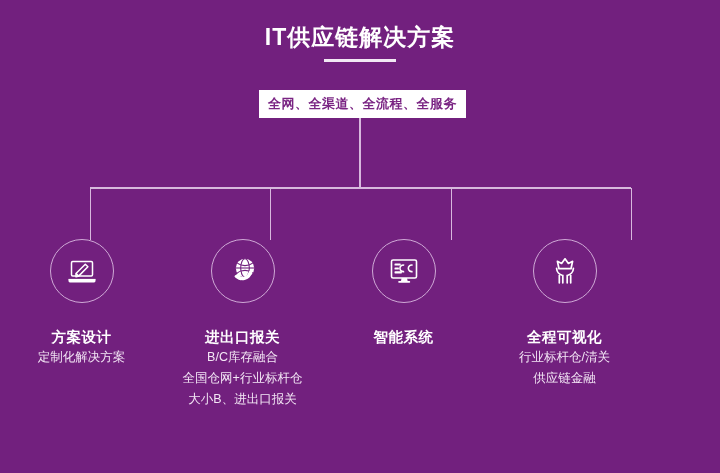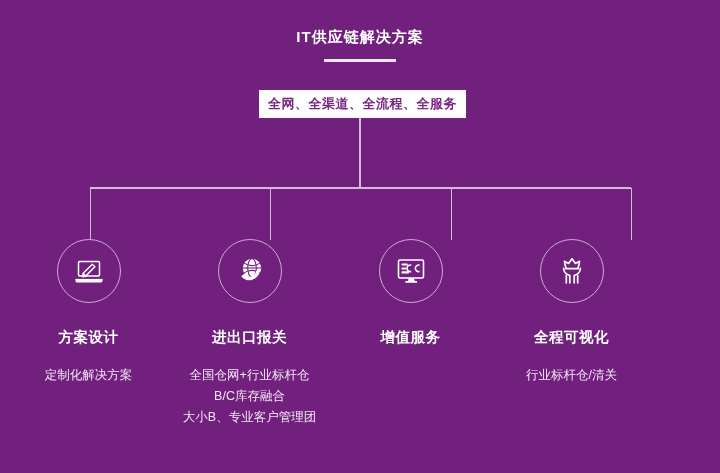--- a/index.html
+++ b/index.html
@@ -22,21 +22,21 @@
     background: #72207E;
   }
 
   
   .title {
     position: absolute;
     left: 0;
     top: 22px;
     width: 720px;
     text-align: center;
-    font-size: 15px;
+    font-size: 23px;
     font-weight: bold;
     letter-spacing: 1px;
     color: #ffffff;
     line-height: 30px;
   }
   .title-rule {
     position: absolute;
     left: 324px;
     top: 59px;
     width: 72px;
@@ -88,21 +88,21 @@
     height: 52px;
   }
   .conn-drop.d1 { left: 89.5px; }
   .conn-drop.d2 { left: 269.5px; }
   .conn-drop.d3 { left: 450.5px; }
   .conn-drop.d4 { left: 630.5px; }
 
   
   .columns {
     position: absolute;
-    left: 8px;
+    left: 1px;
     top: 239px;
     width: 644px;
     display: flex;
   }
   .col {
     width: 180px;
     display: flex;
     flex-direction: column;
     align-items: center;
   }
@@ -122,21 +122,20 @@
   .col-title {
     margin-top: 24px;
     font-size: 14.5px;
     font-weight: bold;
     color: #ffffff;
     letter-spacing: 0.5px;
     line-height: 20px;
     text-align: center;
   }
   .col-desc {
-    margin-top: 18px;
     font-size: 12.5px;
     color: #f3e6f5;
     line-height: 21px;
     text-align: center;
     white-space: nowrap;
   }
   .col-desc div { white-space: nowrap; }
 </style>
 </head>
 <body>
@@ -184,56 +183,57 @@
             <line x1="10.8" y1="15" x2="29.2" y2="15"></line>
             <path d="M12.3 10.1 a13 13 0 0 0 15.4 0"></path>
             <path d="M12.3 19.9 a13 13 0 0 1 15.4 0"></path>
           </g>
           <path d="M25.5 19.2 a8.6 8.6 0 0 1 -13.6 4.4 l0 -0.1" fill="none" stroke="#ffffff" stroke-width="3.4" stroke-linecap="round"></path>
           <path d="M15.6 18.6 l-6.4 4.6 l6.6 4.2 z" fill="#ffffff"></path>
         </svg>
       </div>
       <div class="col-title">进出口报关</div>
       <div class="col-desc">
+        <div>B/C库存融合</div>
         <div>全国仓网+行业标杆仓</div>
-        <div>B/C库存融合</div>
-        <div>大小B、专业客户管理团</div>
+        <div>大小B、进出口报关</div>
       </div>
     </div>
 
     <div class="col">
       <div class="circle">
         <svg class="icon-svg" width="36" height="36" viewBox="0 0 36 36">
           <rect x="5.5" y="7" width="25" height="18" rx="1.6" fill="none" stroke="#ffffff" stroke-width="1.6"></rect>
           <g fill="#ffffff">
             <rect x="8.5" y="10.5" width="6.2" height="2.1" rx="0.6"></rect>
             <rect x="8.5" y="14.4" width="4.4" height="2.1" rx="0.6"></rect>
             <rect x="8.5" y="18.3" width="7.4" height="2.1" rx="0.6"></rect>
           </g>
           <g fill="none" stroke="#ffffff" stroke-width="1.6">
             <path d="M18.2 12.2 a3.3 3.3 0 1 0 0 6.3"></path>
             <path d="M26.6 12.2 a3.3 3.3 0 1 0 0 6.3"></path>
           </g>
           <path d="M15.6 25 h5.4 l0.7 3.2 h-6.8 z" fill="#ffffff"></path>
           <rect x="12.2" y="28.1" width="12" height="1.7" rx="0.8" fill="#ffffff"></rect>
         </svg>
       </div>
-      <div class="col-title">增值服务</div>
+      <div class="col-title">智能系统</div>
     </div>
 
     <div class="col">
       <div class="circle">
         <svg class="icon-svg" width="36" height="36" viewBox="0 0 36 36">
           <path d="M18 5.8 l3.4 4.6 l4.2 -2.1 l-1.6 7.4 h-12 l-1.6 -7.4 l4.2 2.1 z" fill="none" stroke="#ffffff" stroke-width="1.7" stroke-linejoin="round"></path>
           <path d="M9.6 15.4 a7.6 7.6 0 0 0 6.2 7.1 v7.3" fill="none" stroke="#ffffff" stroke-width="1.7" stroke-linecap="round"></path>
           <path d="M26.4 15.4 a7.6 7.6 0 0 1 -6.2 7.1 v7.3" fill="none" stroke="#ffffff" stroke-width="1.7" stroke-linecap="round"></path>
           <path d="M12.3 22.6 v7.2" fill="none" stroke="#ffffff" stroke-width="1.7" stroke-linecap="round"></path>
           <path d="M23.7 22.6 v7.2" fill="none" stroke="#ffffff" stroke-width="1.7" stroke-linecap="round"></path>
         </svg>
       </div>
       <div class="col-title">全程可视化</div>
       <div class="col-desc">
         <div>行业标杆仓/清关</div>
+        <div>供应链金融</div>
       </div>
     </div>
 
   </div>
 </div>
 
 </body></html>

